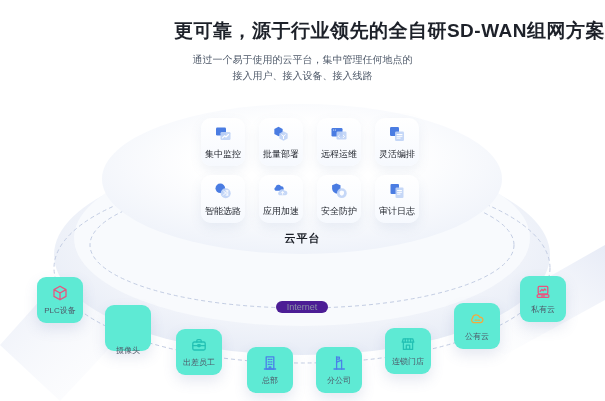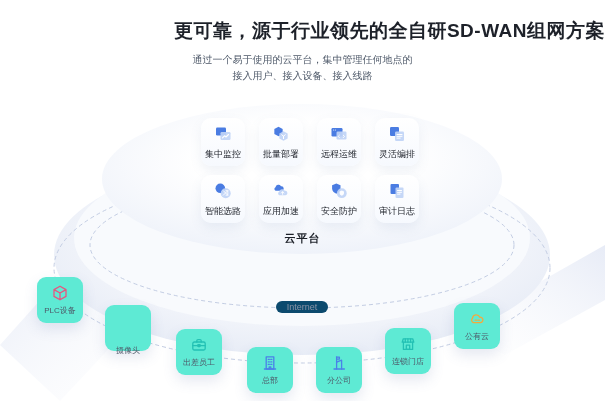--- a/index.html
+++ b/index.html
@@ -44,21 +44,21 @@
     box-shadow:0 6px 14px rgba(93,115,170,.16);
     display:flex;flex-direction:column;align-items:center;justify-content:center;gap:3px;
   }
   .ecard .elabel{font-size:8px;color:#4e5969;white-space:nowrap;}
   .e1{left:37px;top:277px;}  .e2{left:105px;top:305px;gap:44px;} .e3{left:176px;top:329px;}
   .e4{left:247px;top:347px;} .e5{left:316px;top:347px;} .e6{left:385px;top:328px;}
   .e7{left:454px;top:303px;} .e8{left:520px;top:276px;}
 
   .internet-chip{
     position:absolute;left:276px;top:301px;width:52px;text-align:center;
-    background:#0c4a6e;border-radius:6px;padding:1px 0;
+    background:#4c1d95;border-radius:6px;padding:1px 0;
     font-size:9px;color:#8a93a6;
   }
 </style>
 </head>
 <body>
 
 <div class="stage">
 
   <svg class="bg-svg" viewBox="0 0 605 401" aria-hidden="true">
     <defs>
@@ -238,14 +238,23 @@
   <div class="ecard e6">
     <svg width="18" height="18" viewBox="0 0 18 18" fill="none" stroke="#23c1b4" stroke-width="1.3" stroke-linecap="round" stroke-linejoin="round">
       <path d="M3.2 7.2 L4.3 3.8 h9.4 l1.1 3.4 Z"></path>
       <path d="M6.3 3.8 v3.4 M8.9 3.8 v3.4 M11.6 3.8 v3.4"></path>
       <path d="M4.4 7.2 V14.4 h9.2 V7.2"></path>
       <rect x="7.3" y="10.2" width="3.4" height="4.2"></rect>
     </svg>
     <span class="elabel">连锁门店</span>
   </div>
 
+  <div class="ecard e8">
+    <svg width="18" height="18" viewBox="0 0 18 18" fill="none" stroke="#e9547f" stroke-width="1.3" stroke-linecap="round" stroke-linejoin="round">
+      <rect x="4.2" y="3.4" width="9.6" height="7.4" rx="1"></rect>
+      <path d="M6.2 8.4 l1.7 -1.9 1.3 1.3 1.6 -1.8 1 1.1"></path>
+      <rect x="3.2" y="11.6" width="11.6" height="2.8" rx="1"></rect>
+      <path d="M7.6 13 h2.8"></path>
+    </svg>
+    <span class="elabel">私有云</span>
+  </div>
 
 </div>
 
 </body></html>

